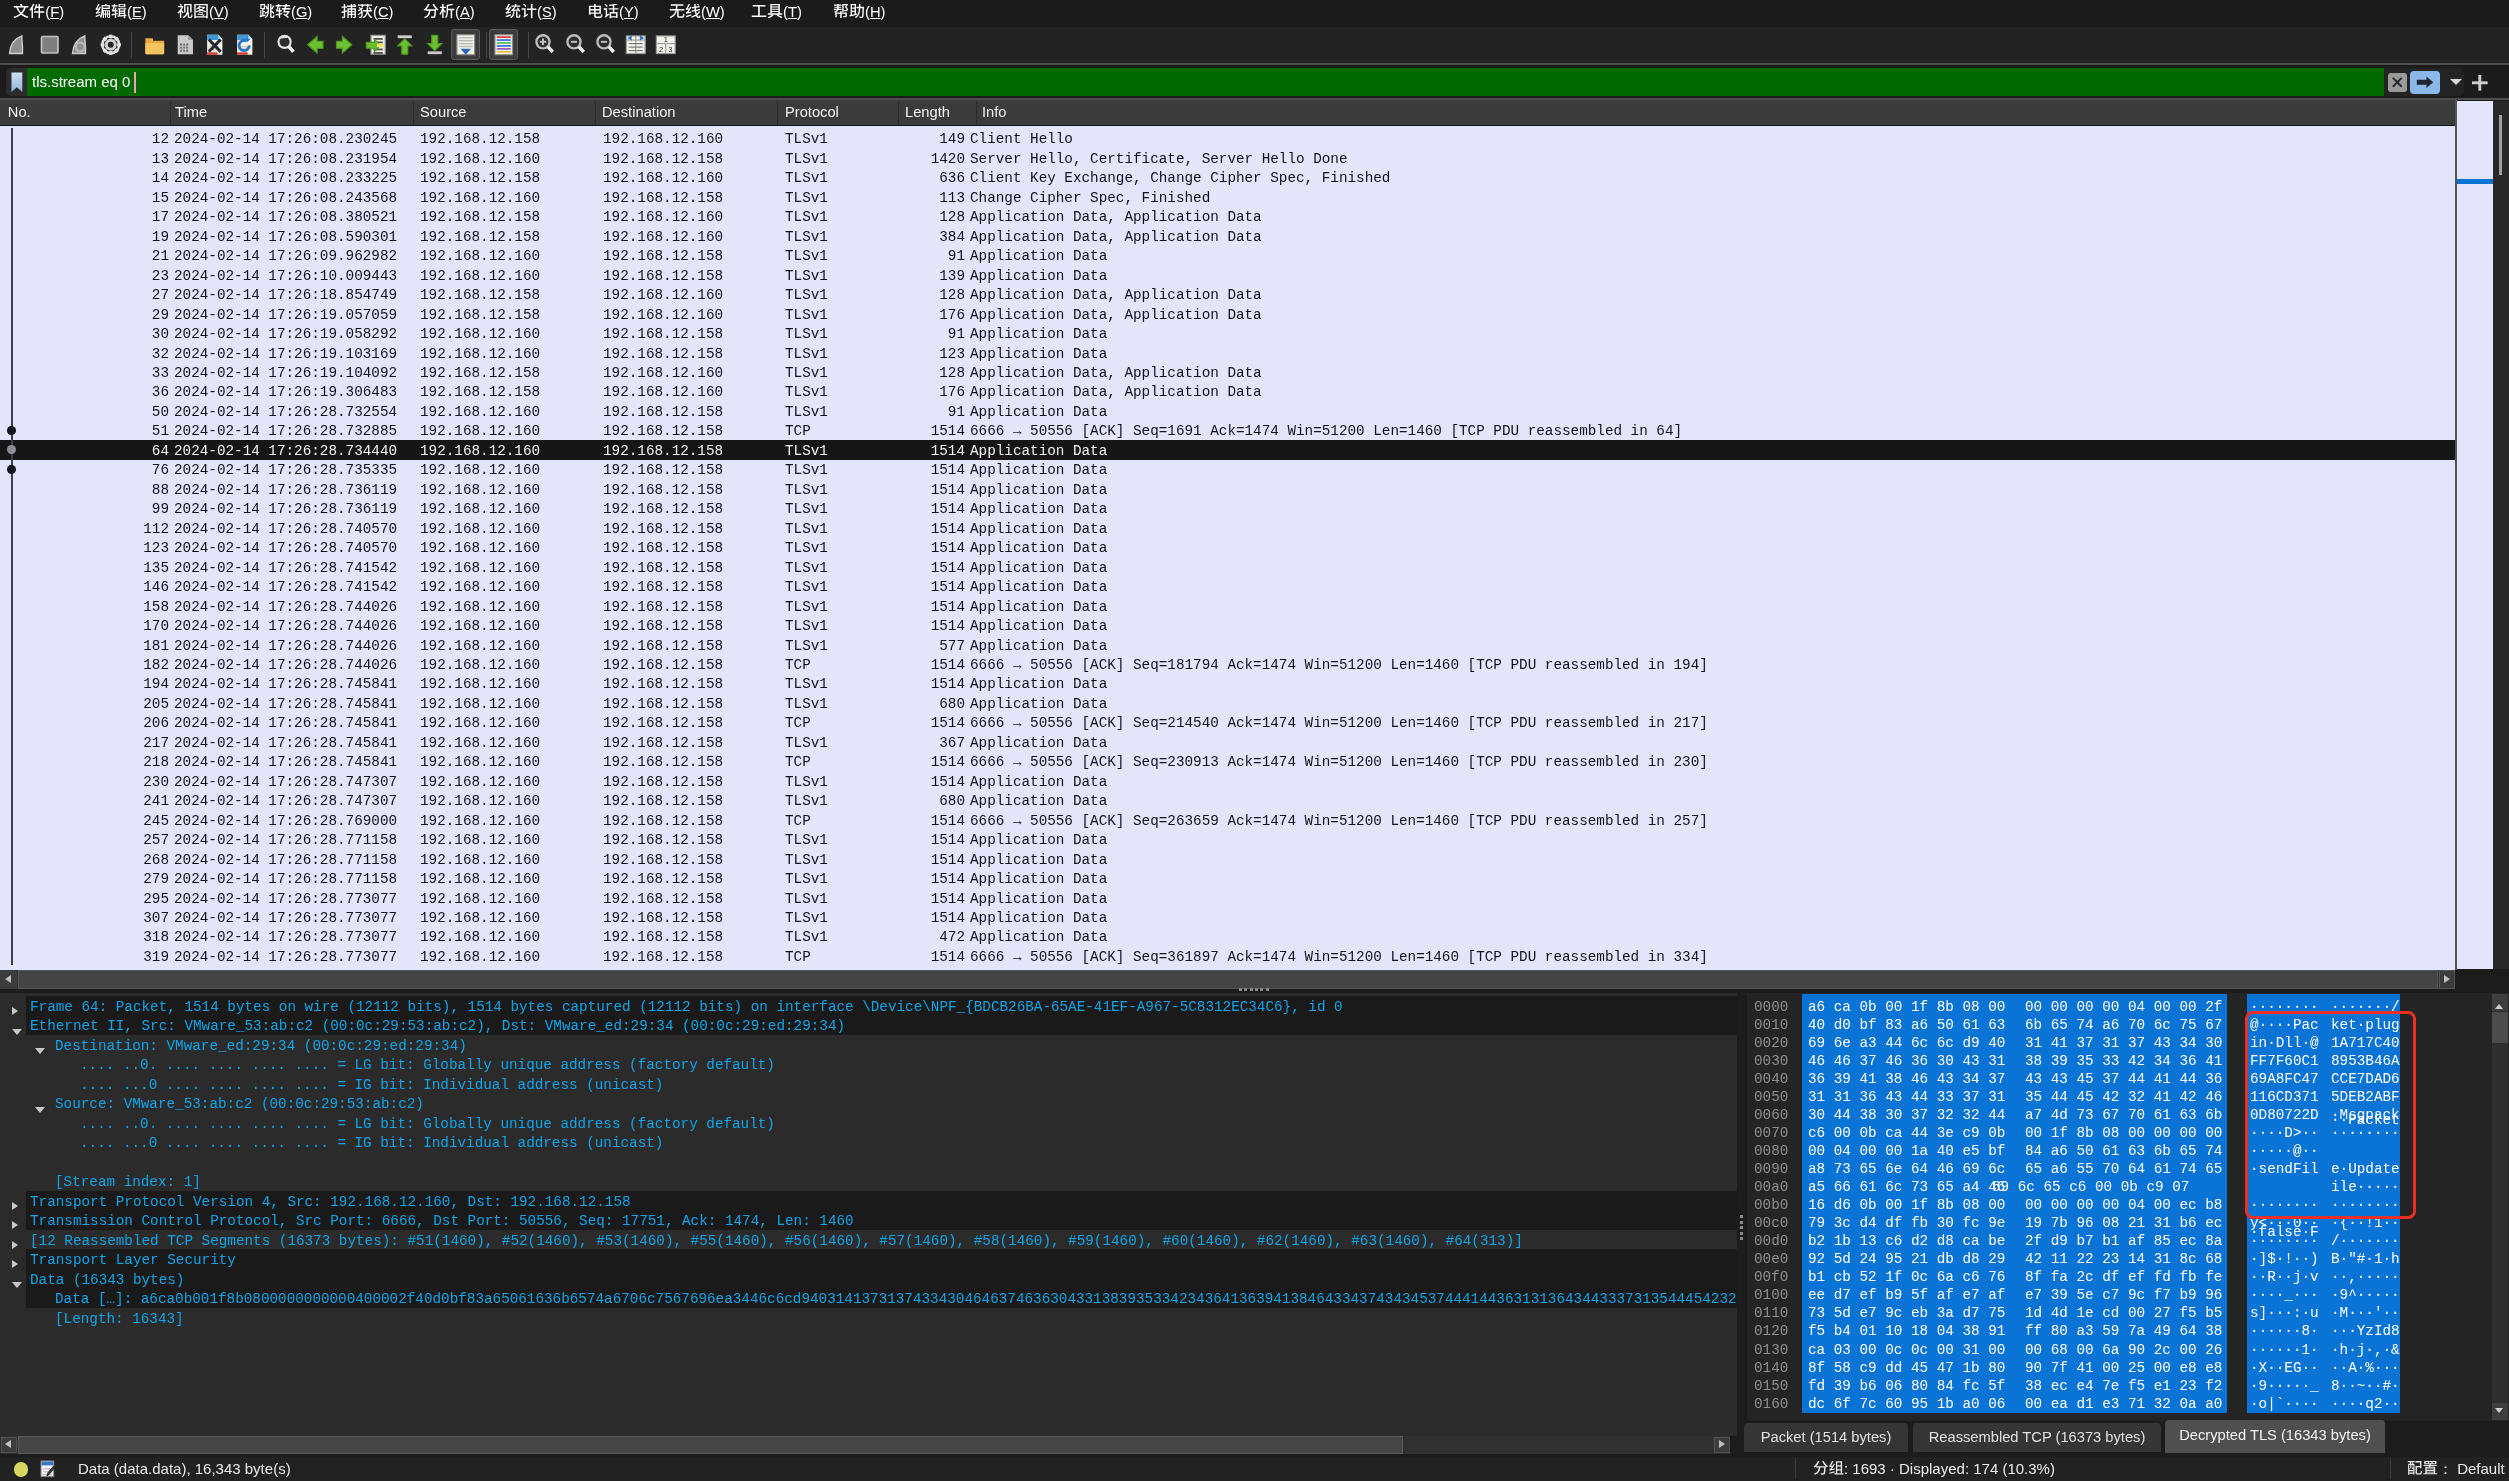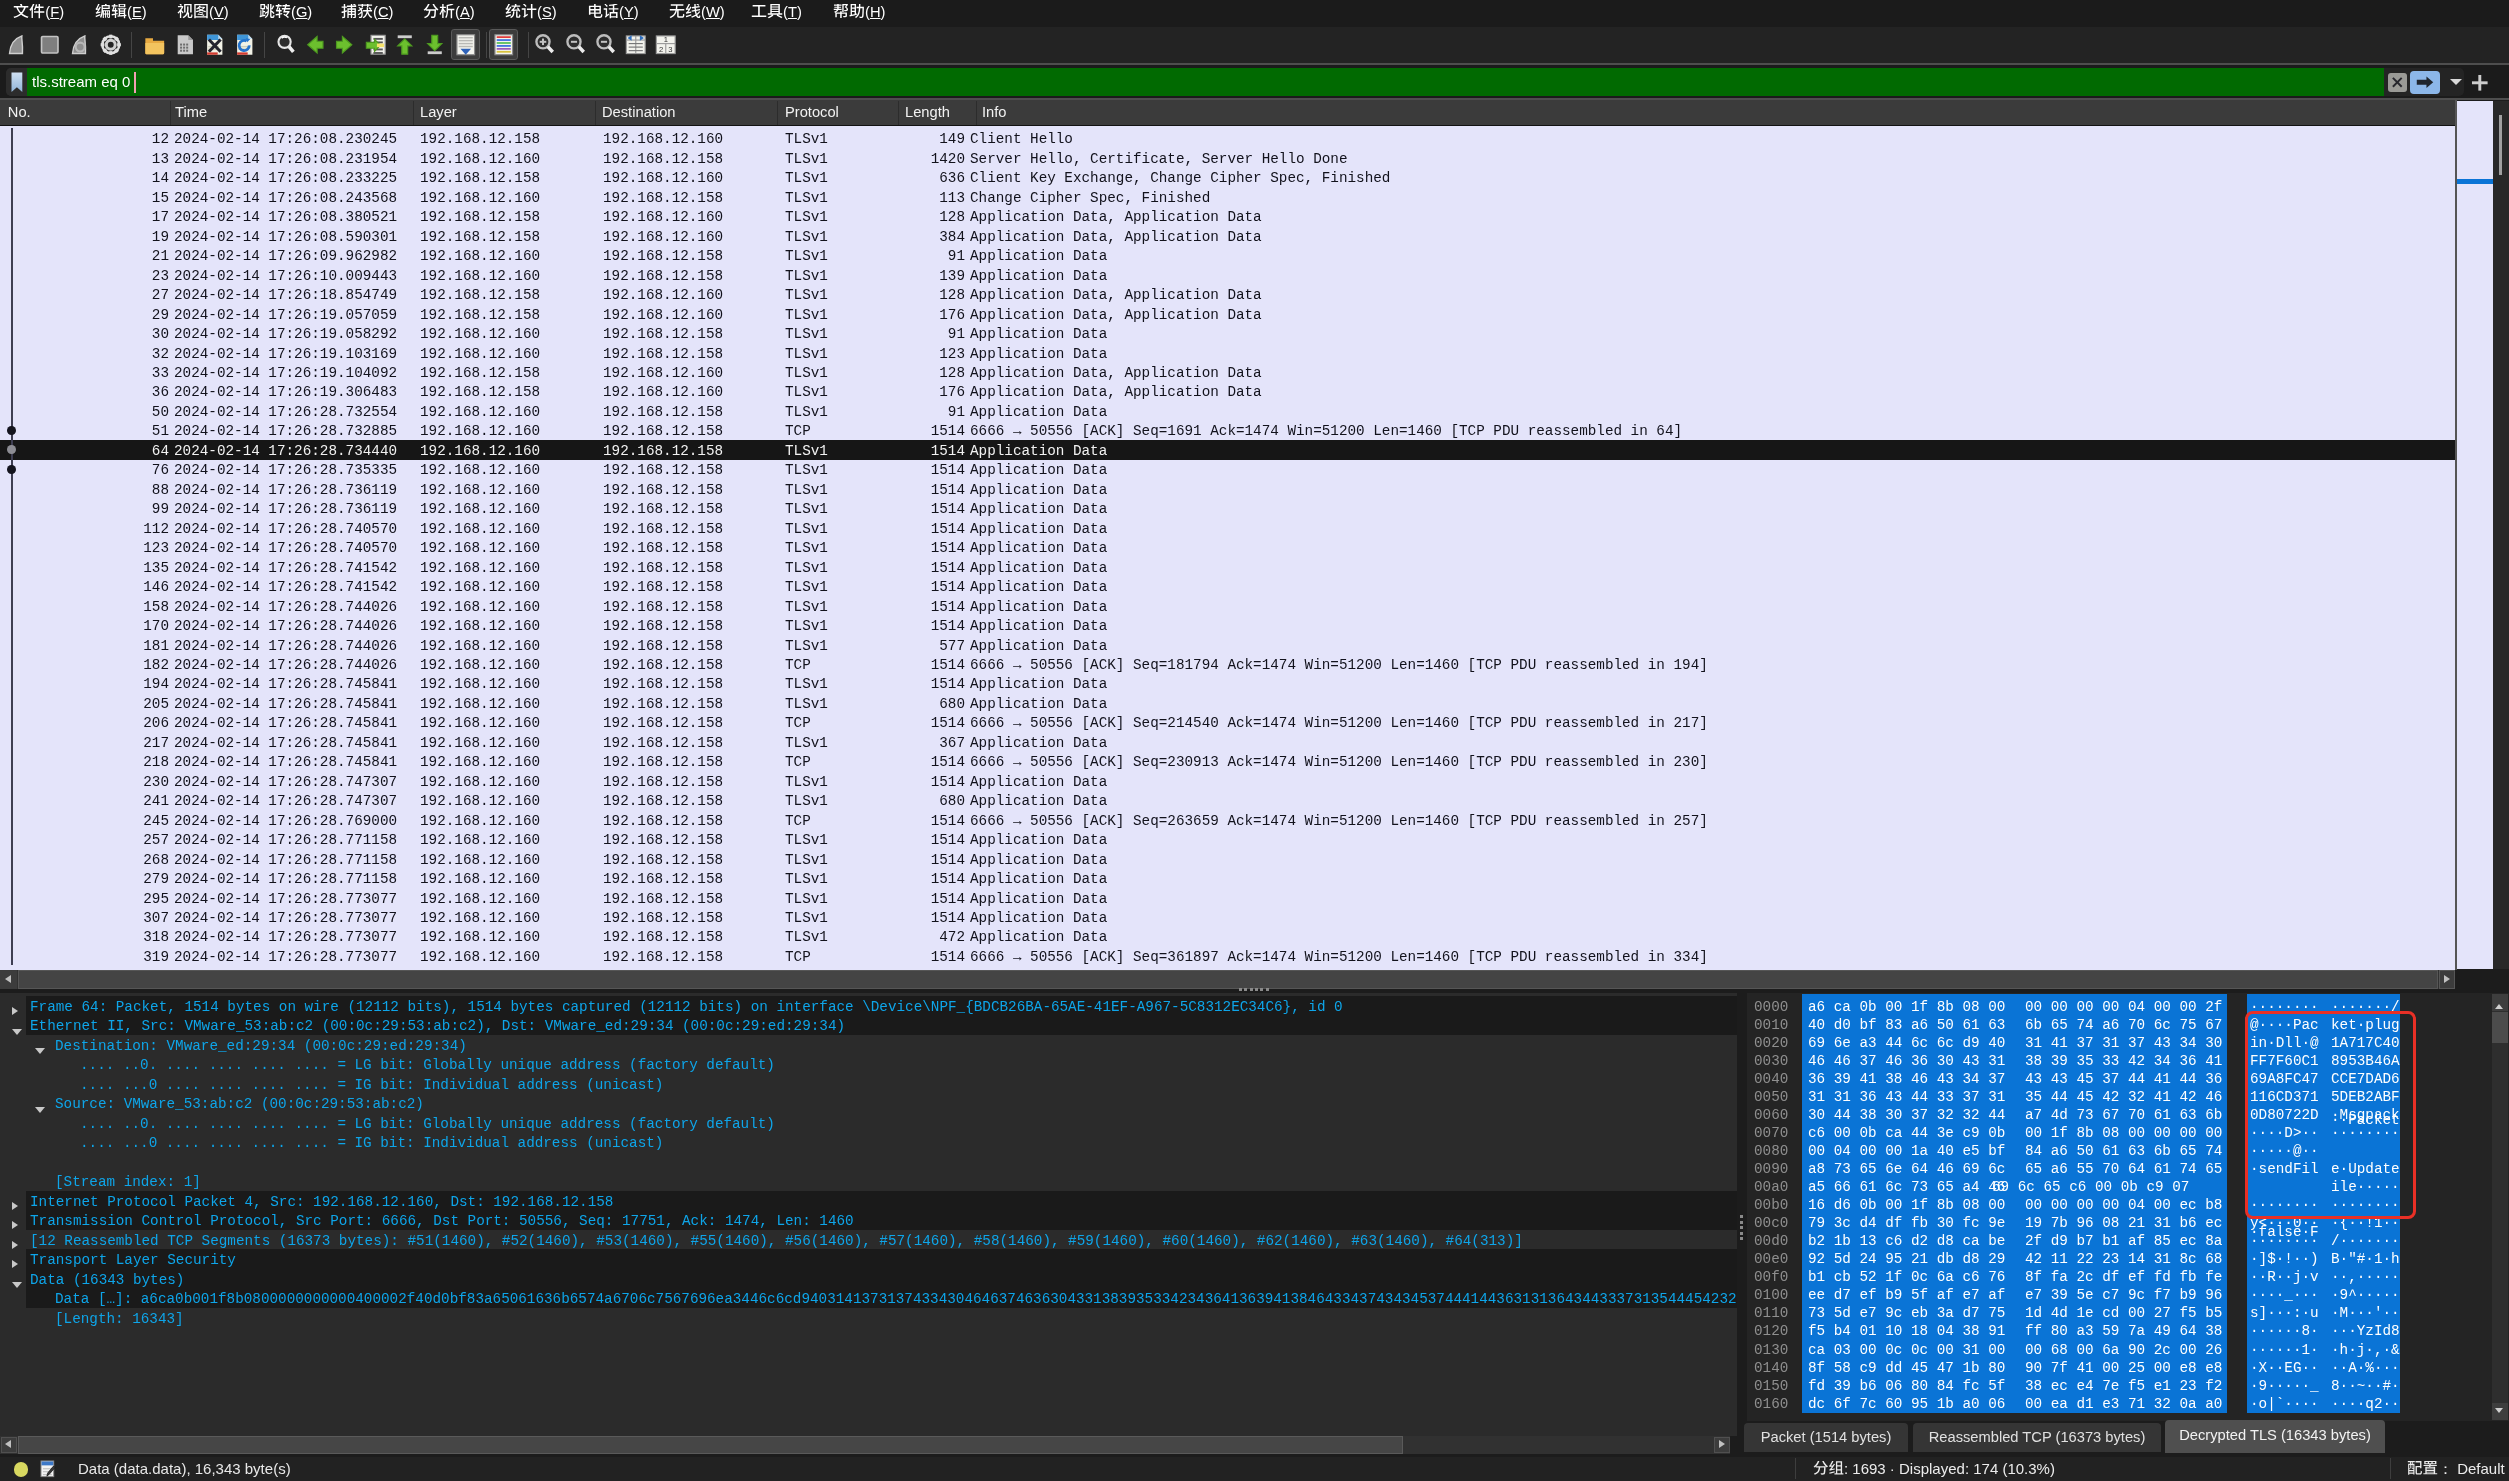--- a/index.html
+++ b/index.html
@@ -248,21 +248,21 @@
       <path d="M7 9 h10 v-3.5 l7 6 -7 6 v-3.5 h-10 z" fill="#20262e"></path>
     </svg></div>
 <div class="abs" style="left:2450px;top:79px;width:0;height:0;border-left:6.4px solid transparent;border-right:6.4px solid transparent;border-top:6.9px solid #d9d9d9"></div>
 <div class="abs" style="left:2471px;top:74px"><svg width="17.6" height="17.6" viewBox="0 0 18 18">
       <rect x="7.5" y="1" width="3" height="16" fill="#cdcdcd"></rect>
       <rect x="1" y="7.5" width="16" height="3" fill="#cdcdcd"></rect>
     </svg></div>
 <div class="abs" style="left:0;top:100px;width:2455px;height:26.5px;background:#3b3b3b;border-bottom:2px solid #121212"></div>
 <div class="abs" style="left:7.8px;top:100px;height:24.5px;line-height:24.5px;color:#f2f2f2;font-size:14.7px">No.</div>
 <div class="abs" style="left:175px;top:100px;height:24.5px;line-height:24.5px;color:#f2f2f2;font-size:14.7px">Time</div>
-<div class="abs" style="left:420px;top:100px;height:24.5px;line-height:24.5px;color:#f2f2f2;font-size:14.7px">Layer</div>
+<div class="abs" style="left:420px;top:100px;height:24.5px;line-height:24.5px;color:#f2f2f2;font-size:14.7px">Source</div>
 <div class="abs" style="left:602px;top:100px;height:19px;line-height:24.5px;color:#f2f2f2;font-size:14.7px">Destination</div>
 <div class="abs" style="left:785px;top:100px;height:24.5px;line-height:24.5px;color:#f2f2f2;font-size:14.7px">Protocol</div>
 <div class="abs" style="left:905px;top:100px;height:24.5px;line-height:24.5px;color:#f2f2f2;font-size:14.7px">Length</div>
 <div class="abs" style="left:982px;top:100px;height:24.5px;line-height:24.5px;color:#f2f2f2;font-size:14.7px">Info</div>
 <div class="abs" style="left:170px;top:101px;width:1px;height:23.5px;background:#2c2c2c"></div>
 <div class="abs" style="left:413px;top:101px;width:1px;height:23.5px;background:#2c2c2c"></div>
 <div class="abs" style="left:595px;top:101px;width:1px;height:23.5px;background:#2c2c2c"></div>
 <div class="abs" style="left:777px;top:101px;width:1px;height:23.5px;background:#2c2c2c"></div>
 <div class="abs" style="left:898px;top:101px;width:1px;height:23.5px;background:#2c2c2c"></div>
 <div class="abs" style="left:976px;top:101px;width:1px;height:23.5px;background:#2c2c2c"></div>
@@ -343,21 +343,21 @@
     <div class="drow mono" style="top:42px;left:55px;width:1682px">Destination: VMware_ed:29:34 (00:0c:29:ed:29:34)</div>
 <div class="drow mono" style="top:61px;left:80px;width:1656px">.... ..0. .... .... .... .... = LG bit: Globally unique address (factory default)</div>
 <div class="drow mono" style="top:81px;left:80px;width:1656px">.... ...0 .... .... .... .... = IG bit: Individual address (unicast)</div>
 <span class="abs" style="left:35px;top:106px"><span class="tri-d"></span></span>
     <div class="drow mono" style="top:100px;left:55px;width:1682px">Source: VMware_53:ab:c2 (00:0c:29:53:ab:c2)</div>
 <div class="drow mono" style="top:120px;left:80px;width:1656px">.... ..0. .... .... .... .... = LG bit: Globally unique address (factory default)</div>
 <div class="drow mono" style="top:139px;left:80px;width:1656px">.... ...0 .... .... .... .... = IG bit: Individual address (unicast)</div>
 <div class="drow mono" style="top:178px;left:55px;width:1682px">[Stream index: 1]</div>
 <div class="abs" style="left:25.5px;top:198px;width:1711px;height:19.5px;background:#1a1a1a"></div>
 <span class="abs" style="left:11.8px;top:203px" class2="x"><span class="tri-r"></span></span>
-    <div class="drow mono" style="top:198px;left:30px;width:1706px">Internet Protocol Packet 4, Src: 192.168.12.160, Dst: 192.168.12.158</div>
+    <div class="drow mono" style="top:198px;left:30px;width:1706px">Transport Protocol Version 4, Src: 192.168.12.160, Dst: 192.168.12.158</div>
 <div class="abs" style="left:25.5px;top:217px;width:1711px;height:19.5px;background:#1a1a1a"></div>
 <span class="abs" style="left:11.8px;top:222px" class2="x"><span class="tri-r"></span></span>
     <div class="drow mono" style="top:217px;left:30px;width:1706px">Transmission Control Protocol, Src Port: 6666, Dst Port: 50556, Seq: 17751, Ack: 1474, Len: 1460</div>
 <span class="abs" style="left:11.8px;top:242px" class2="x"><span class="tri-r"></span></span>
     <div class="drow mono" style="top:237px;left:30px;width:1706px">[12 Reassembled TCP Segments (16373 bytes): #51(1460), #52(1460), #53(1460), #55(1460), #56(1460), #57(1460), #58(1460), #59(1460), #60(1460), #62(1460), #63(1460), #64(313)]</div>
 <div class="abs" style="left:25.5px;top:256px;width:1711px;height:19.5px;background:#1a1a1a"></div>
 <span class="abs" style="left:11.8px;top:261px" class2="x"><span class="tri-r"></span></span>
     <div class="drow mono" style="top:256px;left:30px;width:1706px">Transport Layer Security</div>
 <div class="abs" style="left:25.5px;top:276px;width:1711px;height:19.5px;background:#1a1a1a"></div>
 <span class="abs" style="left:11.8px;top:281px"><span class="tri-d"></span></span>

